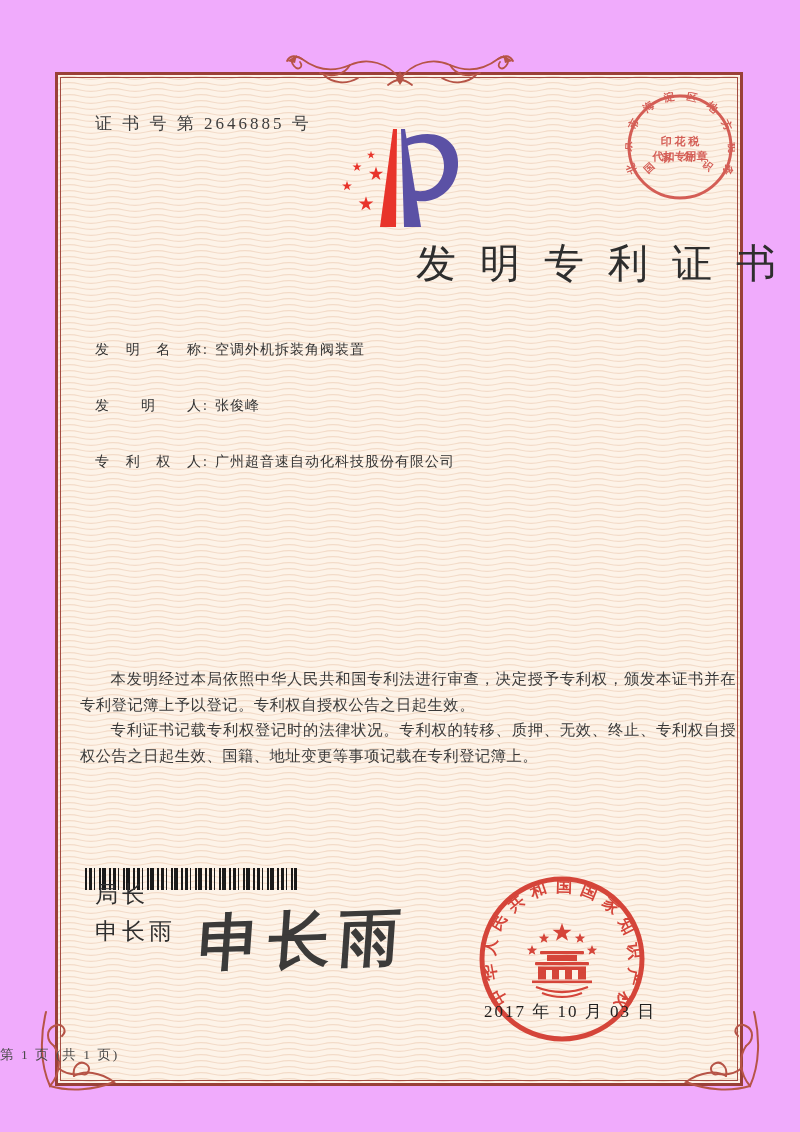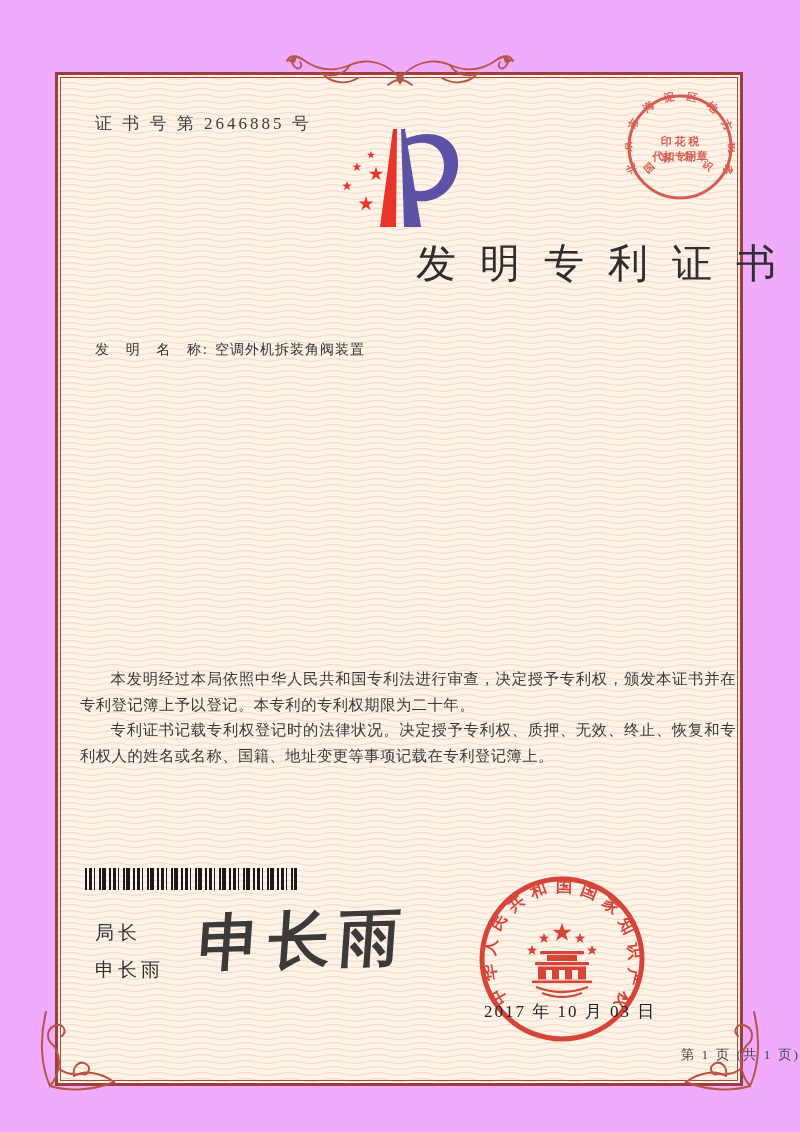--- a/index.html
+++ b/index.html
@@ -51,35 +51,35 @@
   .body-text p{margin:0;text-indent:2em;}
   .barcode{
     left:85px;top:868px;width:212px;height:22px;
     background:repeating-linear-gradient(90deg,
       #1a1a1a 0 2px,transparent 2px 4px,
       #1a1a1a 4px 7px,transparent 7px 9px,
       #1a1a1a 9px 10px,transparent 10px 14px,
       #1a1a1a 14px 16px,transparent 16px 17px,
       #1a1a1a 17px 21px,transparent 21px 24px);
   }
-  .director{left:95px;top:914px;font-size:19px;color:#2f2f2f;line-height:37px;letter-spacing:4px;}
+  .director{left:95px;top:876px;font-size:23px;color:#2f2f2f;line-height:37px;letter-spacing:4px;}
   .signature{
     left:198px;top:898px;width:230px;height:100px;
     font-size:62px;color:#2c2c2c;
     transform:rotate(-2deg) skewX(-6deg);
     letter-spacing:8px;white-space:nowrap;
     font-weight:600;opacity:.92;
   }
   .seal{left:478px;top:875px;}
   .seal-date{
     left:484px;top:1000px;font-size:17px;color:#1f1f1f;letter-spacing:2px;
     white-space:nowrap;
   }
   .footer{
-    left:0;top:1046px;width:100%;text-align:right;
+    left:0;top:1046px;width:100%;text-align:left;
     font-size:13.5px;color:#4a4a4a;letter-spacing:2px;
   }
   .tax-stamp{left:625px;top:92px;opacity:.88;}
   .ornament-top{left:284px;top:45px;}
   .corner{bottom:36px;}
   .corner-l{left:36px;}
   .corner-r{right:36px;}
 </style>
 </head>
 <body>
@@ -172,25 +172,31 @@
       <textPath href="#taxBottom" startOffset="0" textLength="128">国家知识产权局</textPath>
     </text>
   </svg>
 
   <div class="abs title">发明专利证书</div>
 
   <div class="abs fields">
     <div class="field-row">
       <span class="f-label">发明名称</span><span class="f-colon">:</span><span class="f-value">空调外机拆装角阀装置</span>
     </div>
+    <div class="field-row">
+      <span class="f-label">发明人</span><span class="f-colon">:</span><span class="f-value">张俊峰</span>
+    </div>
+    <div class="field-row">
+      <span class="f-label">专利权人</span><span class="f-colon">:</span><span class="f-value">广州超音速自动化科技股份有限公司</span>
+    </div>
   </div>
 
   <div class="abs body-text">
-    <p>本发明经过本局依照中华人民共和国专利法进行审查，决定授予专利权，颁发本证书并在专利登记簿上予以登记。本专利的专利权期限为二十年。</p>
-    <p>专利证书记载专利权登记时的法律状况。决定授予专利权、质押、无效、终止、恢复和专利权人的姓名或名称、国籍、地址变更等事项记载在专利登记簿上。</p>
+    <p>本发明经过本局依照中华人民共和国专利法进行审查，决定授予专利权，颁发本证书并在专利登记簿上予以登记。专利权自授权公告之日起生效。</p>
+    <p>专利证书记载专利权登记时的法律状况。专利权的转移、质押、无效、终止、专利权自授权公告之日起生效、国籍、地址变更等事项记载在专利登记簿上。</p>
   </div>
 
   <div class="abs barcode"></div>
 
   <div class="abs director">
     <div>局长</div>
     <div>申长雨</div>
   </div>
 
   <div class="abs signature">申长雨</div>

